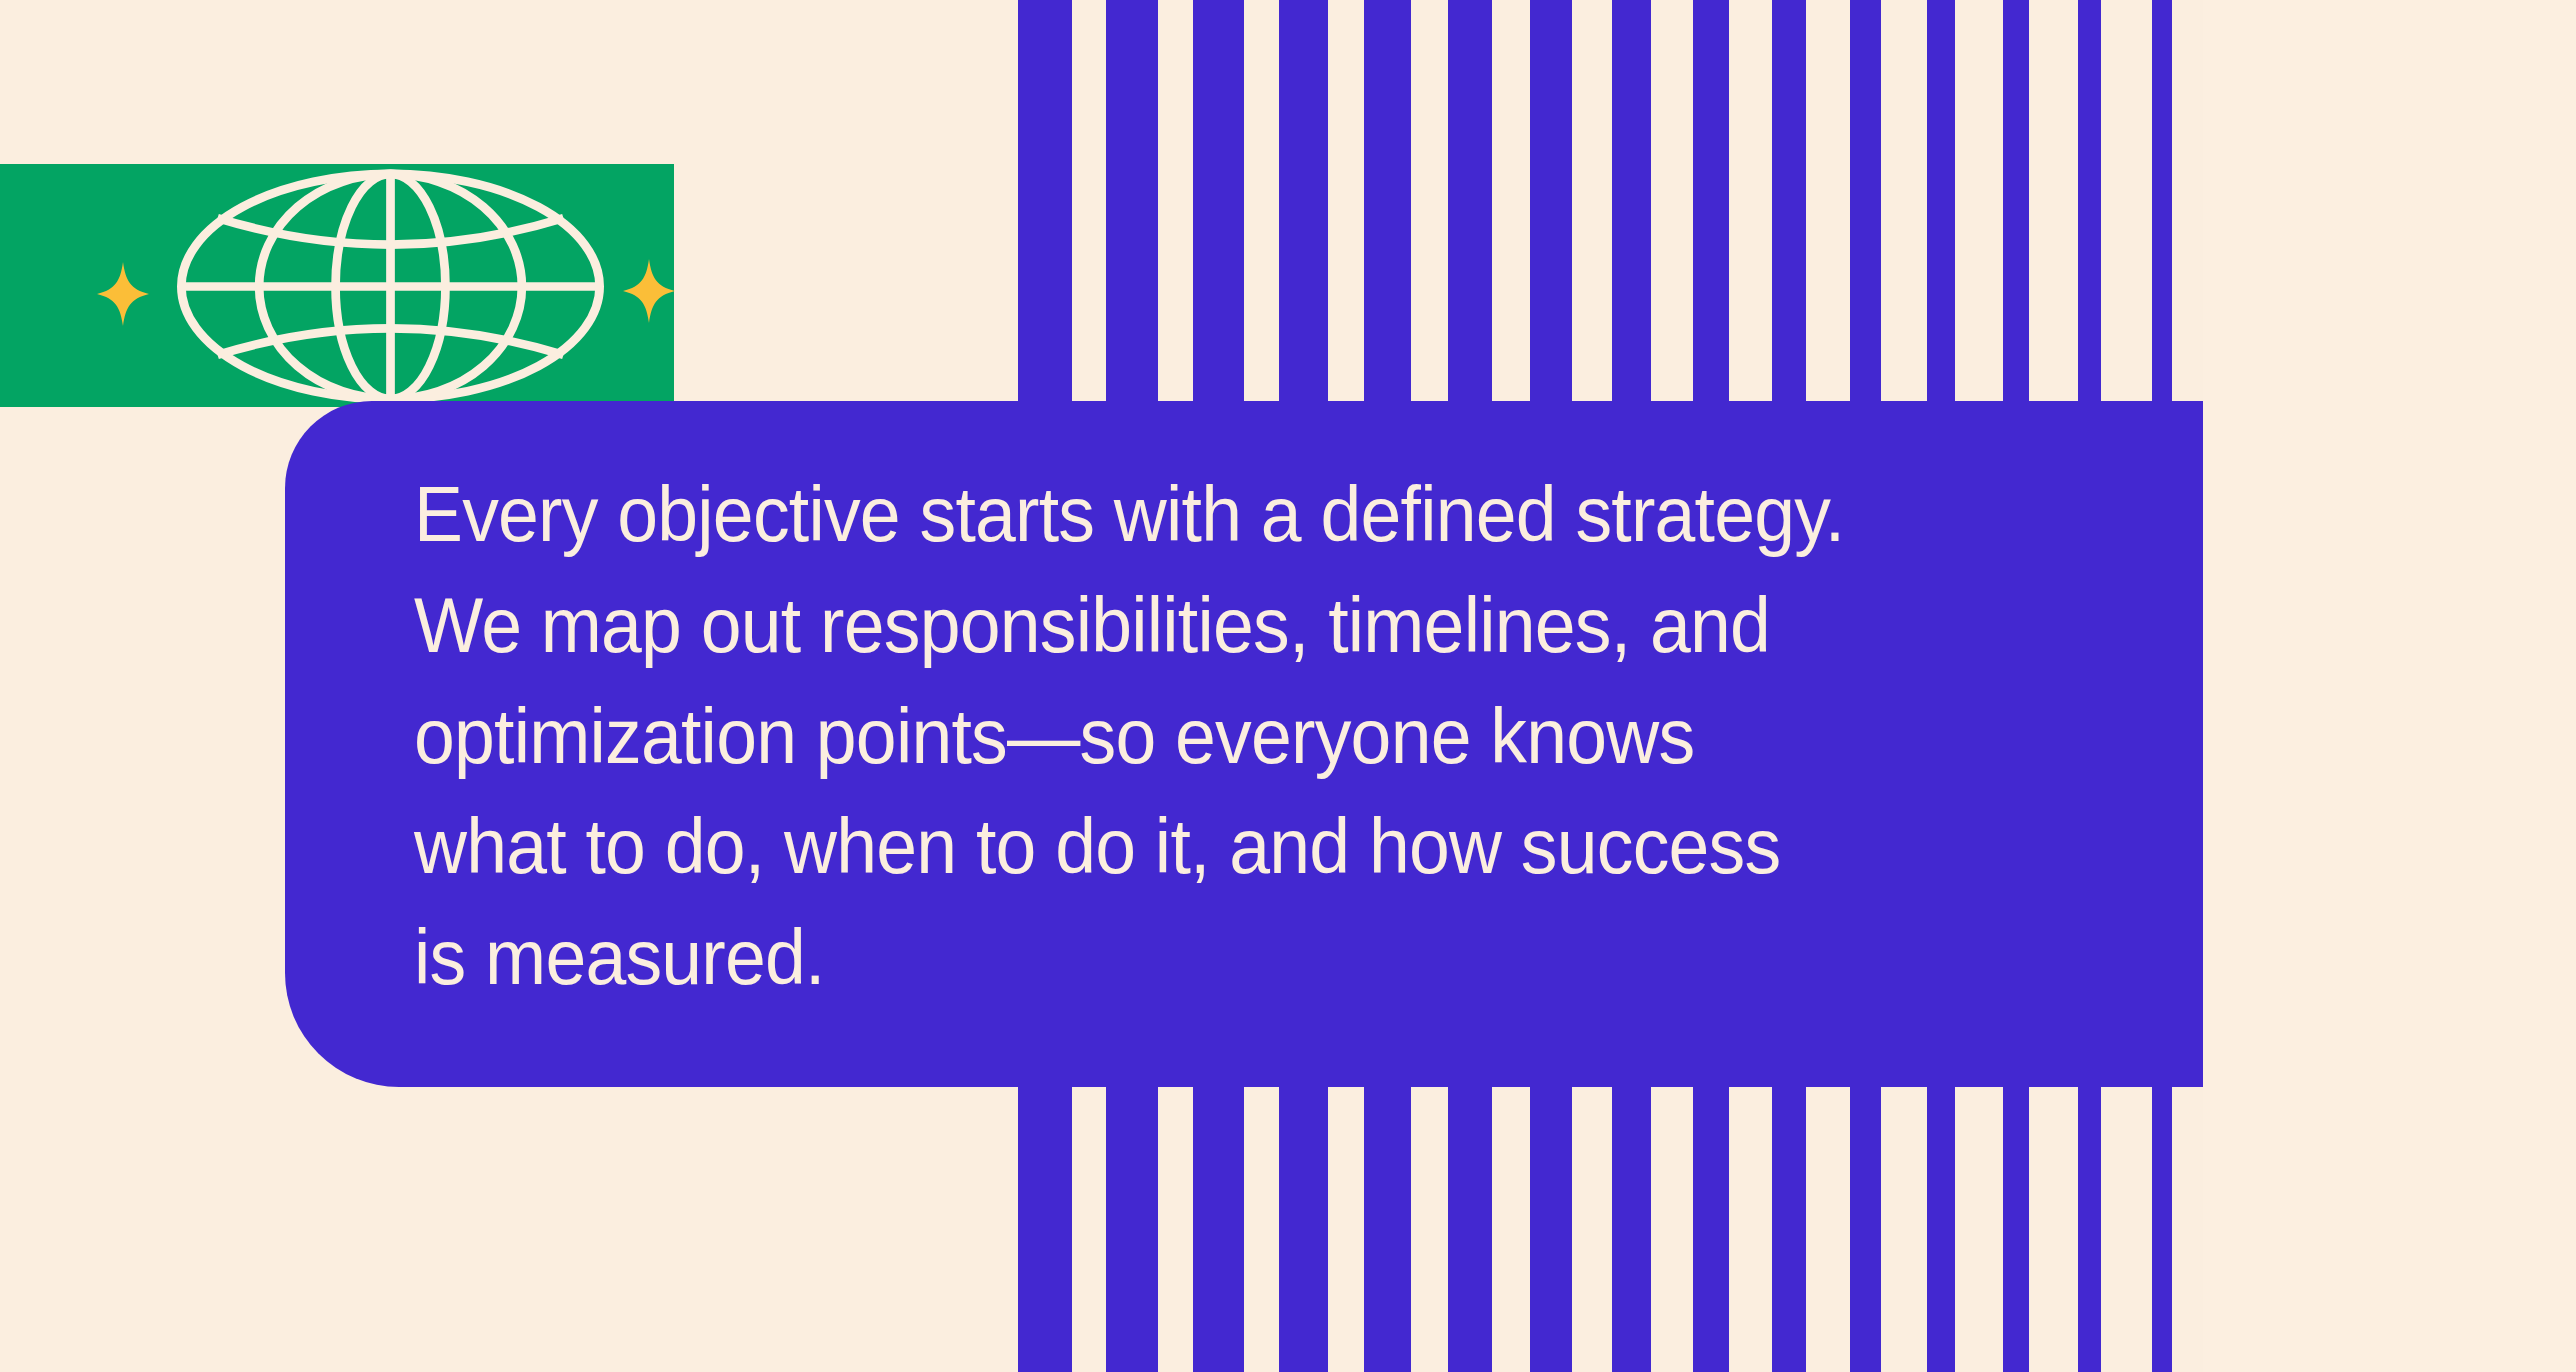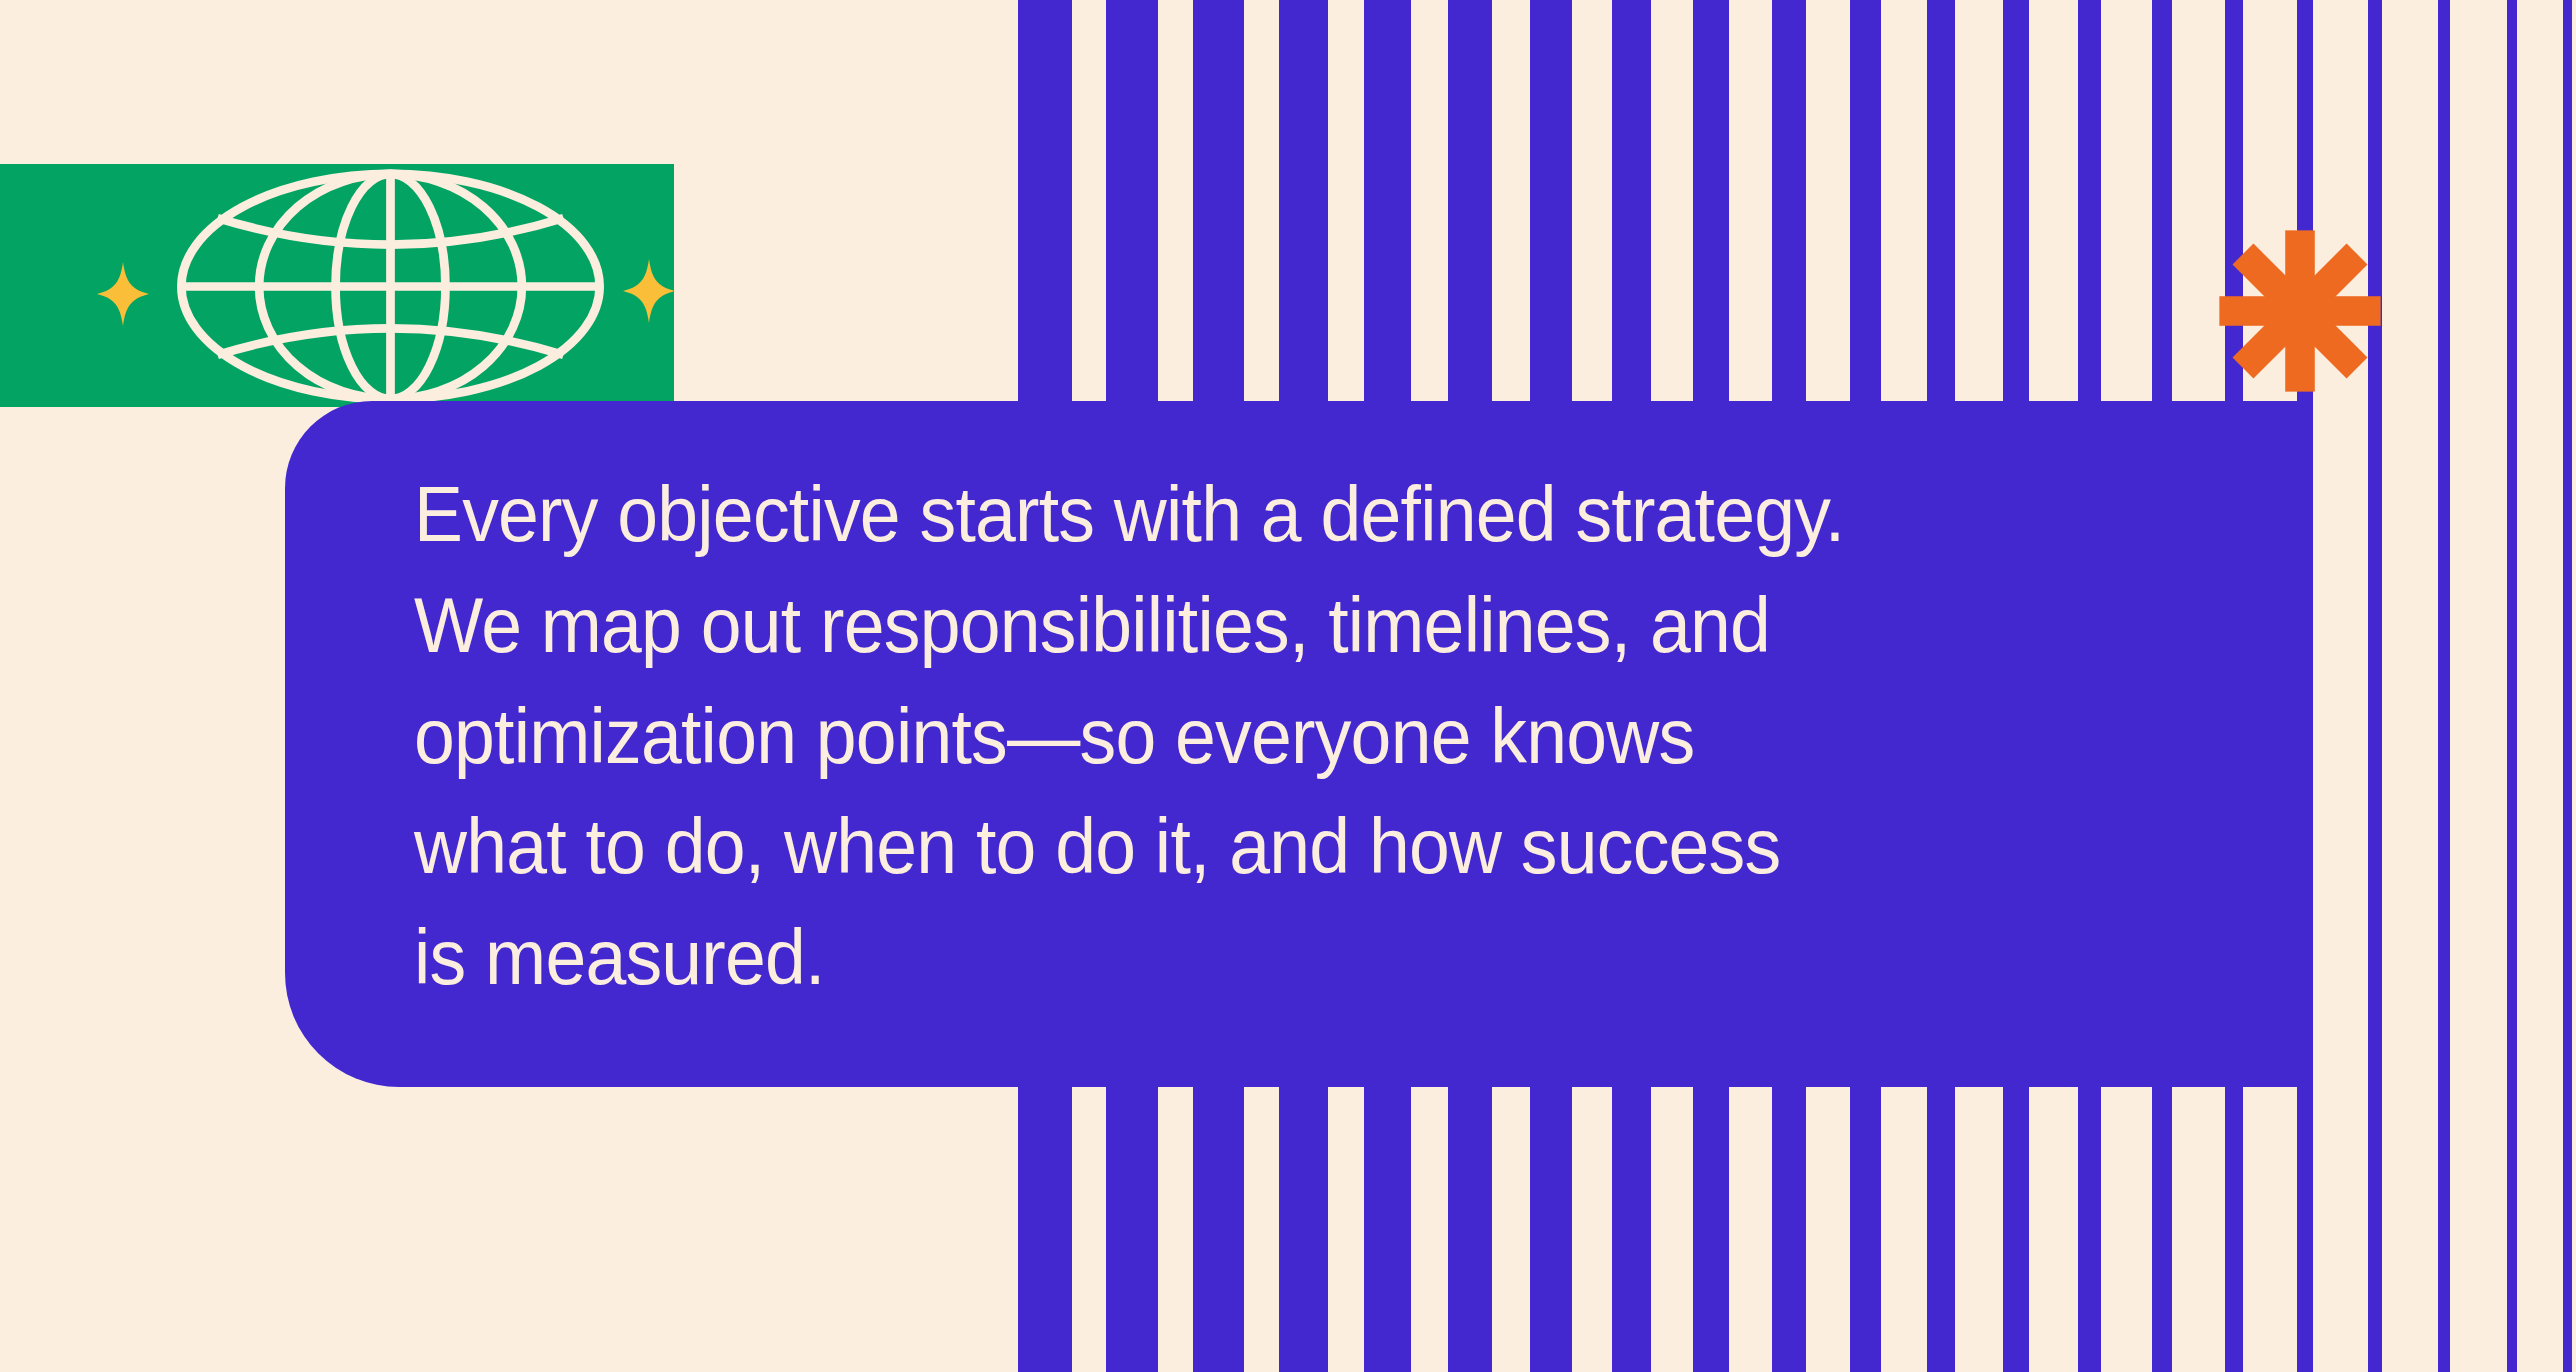--- a/index.html
+++ b/index.html
@@ -7,21 +7,21 @@
     margin: 0;
     padding: 0;
     background: #FCEFE0;
   }
   body {
     font-family: "Liberation Sans", sans-serif;
   }
 
   .canvas {
     position: relative;
-    width: 2576px;
+    width: 2203px;
     height: 1373px;
     background: #FBEEDF;
     overflow: hidden;
   }
 
   
   .stripes {
     position: absolute;
     left: 0;
     top: 0;

